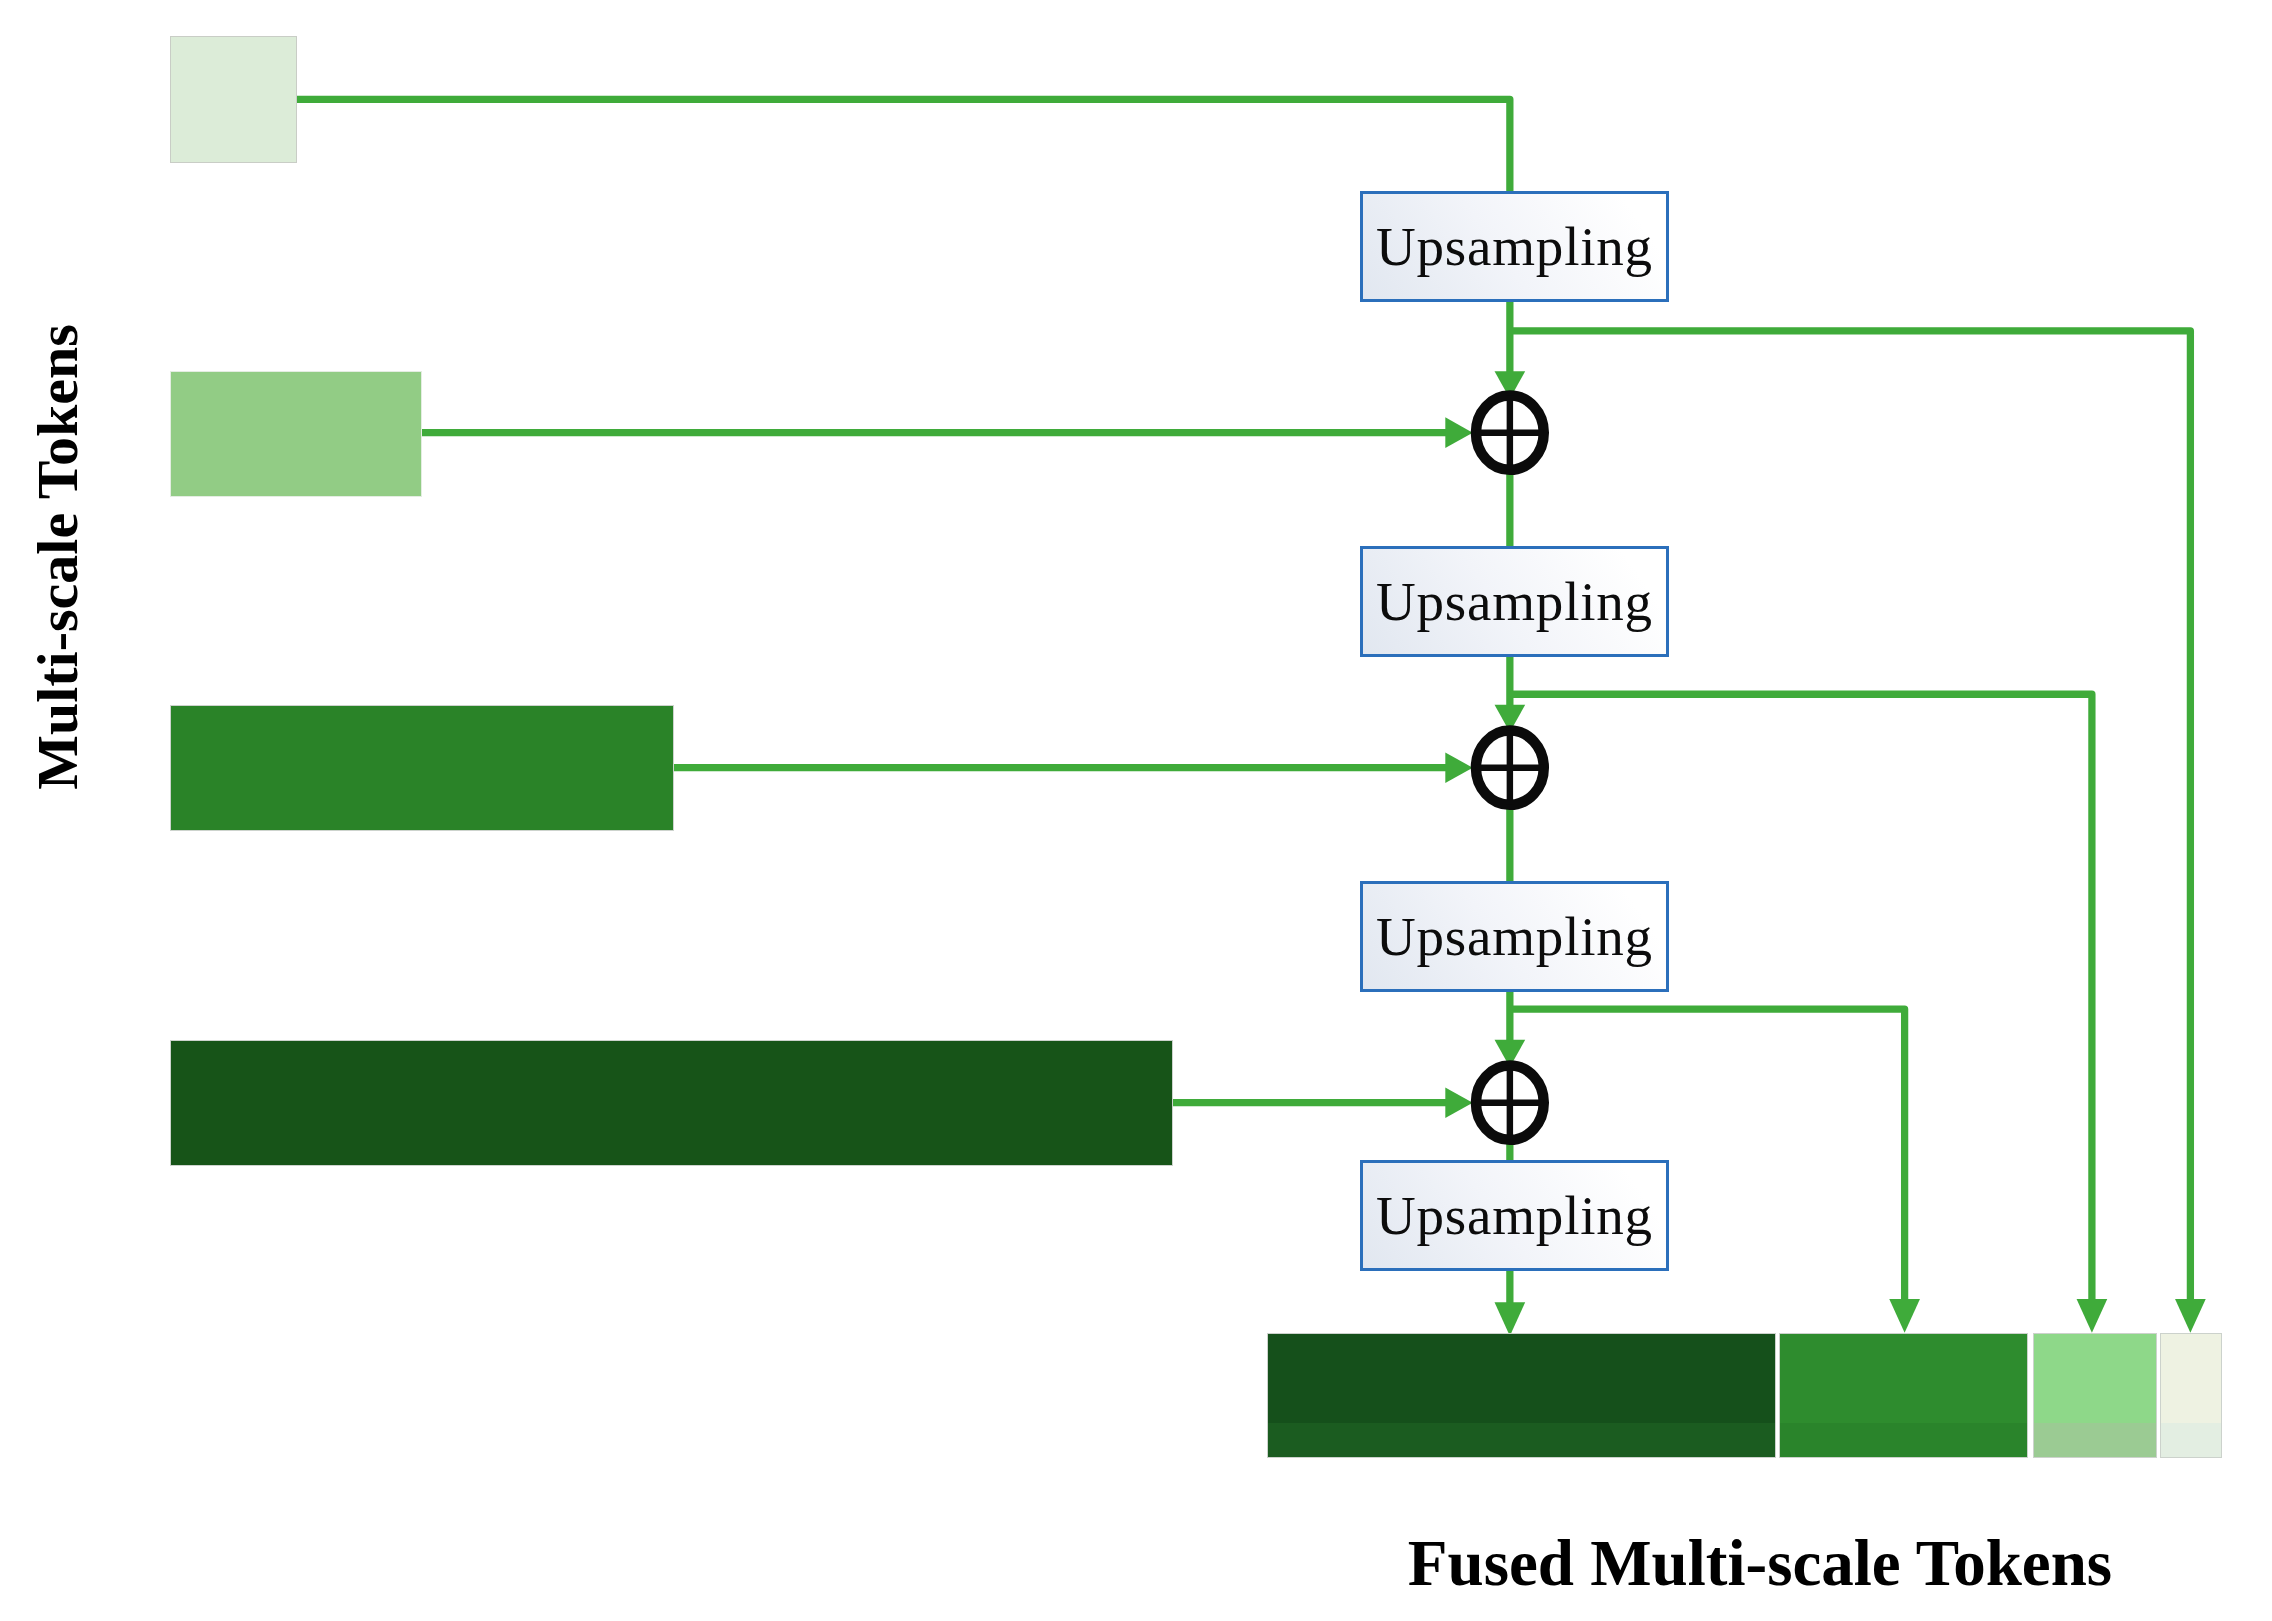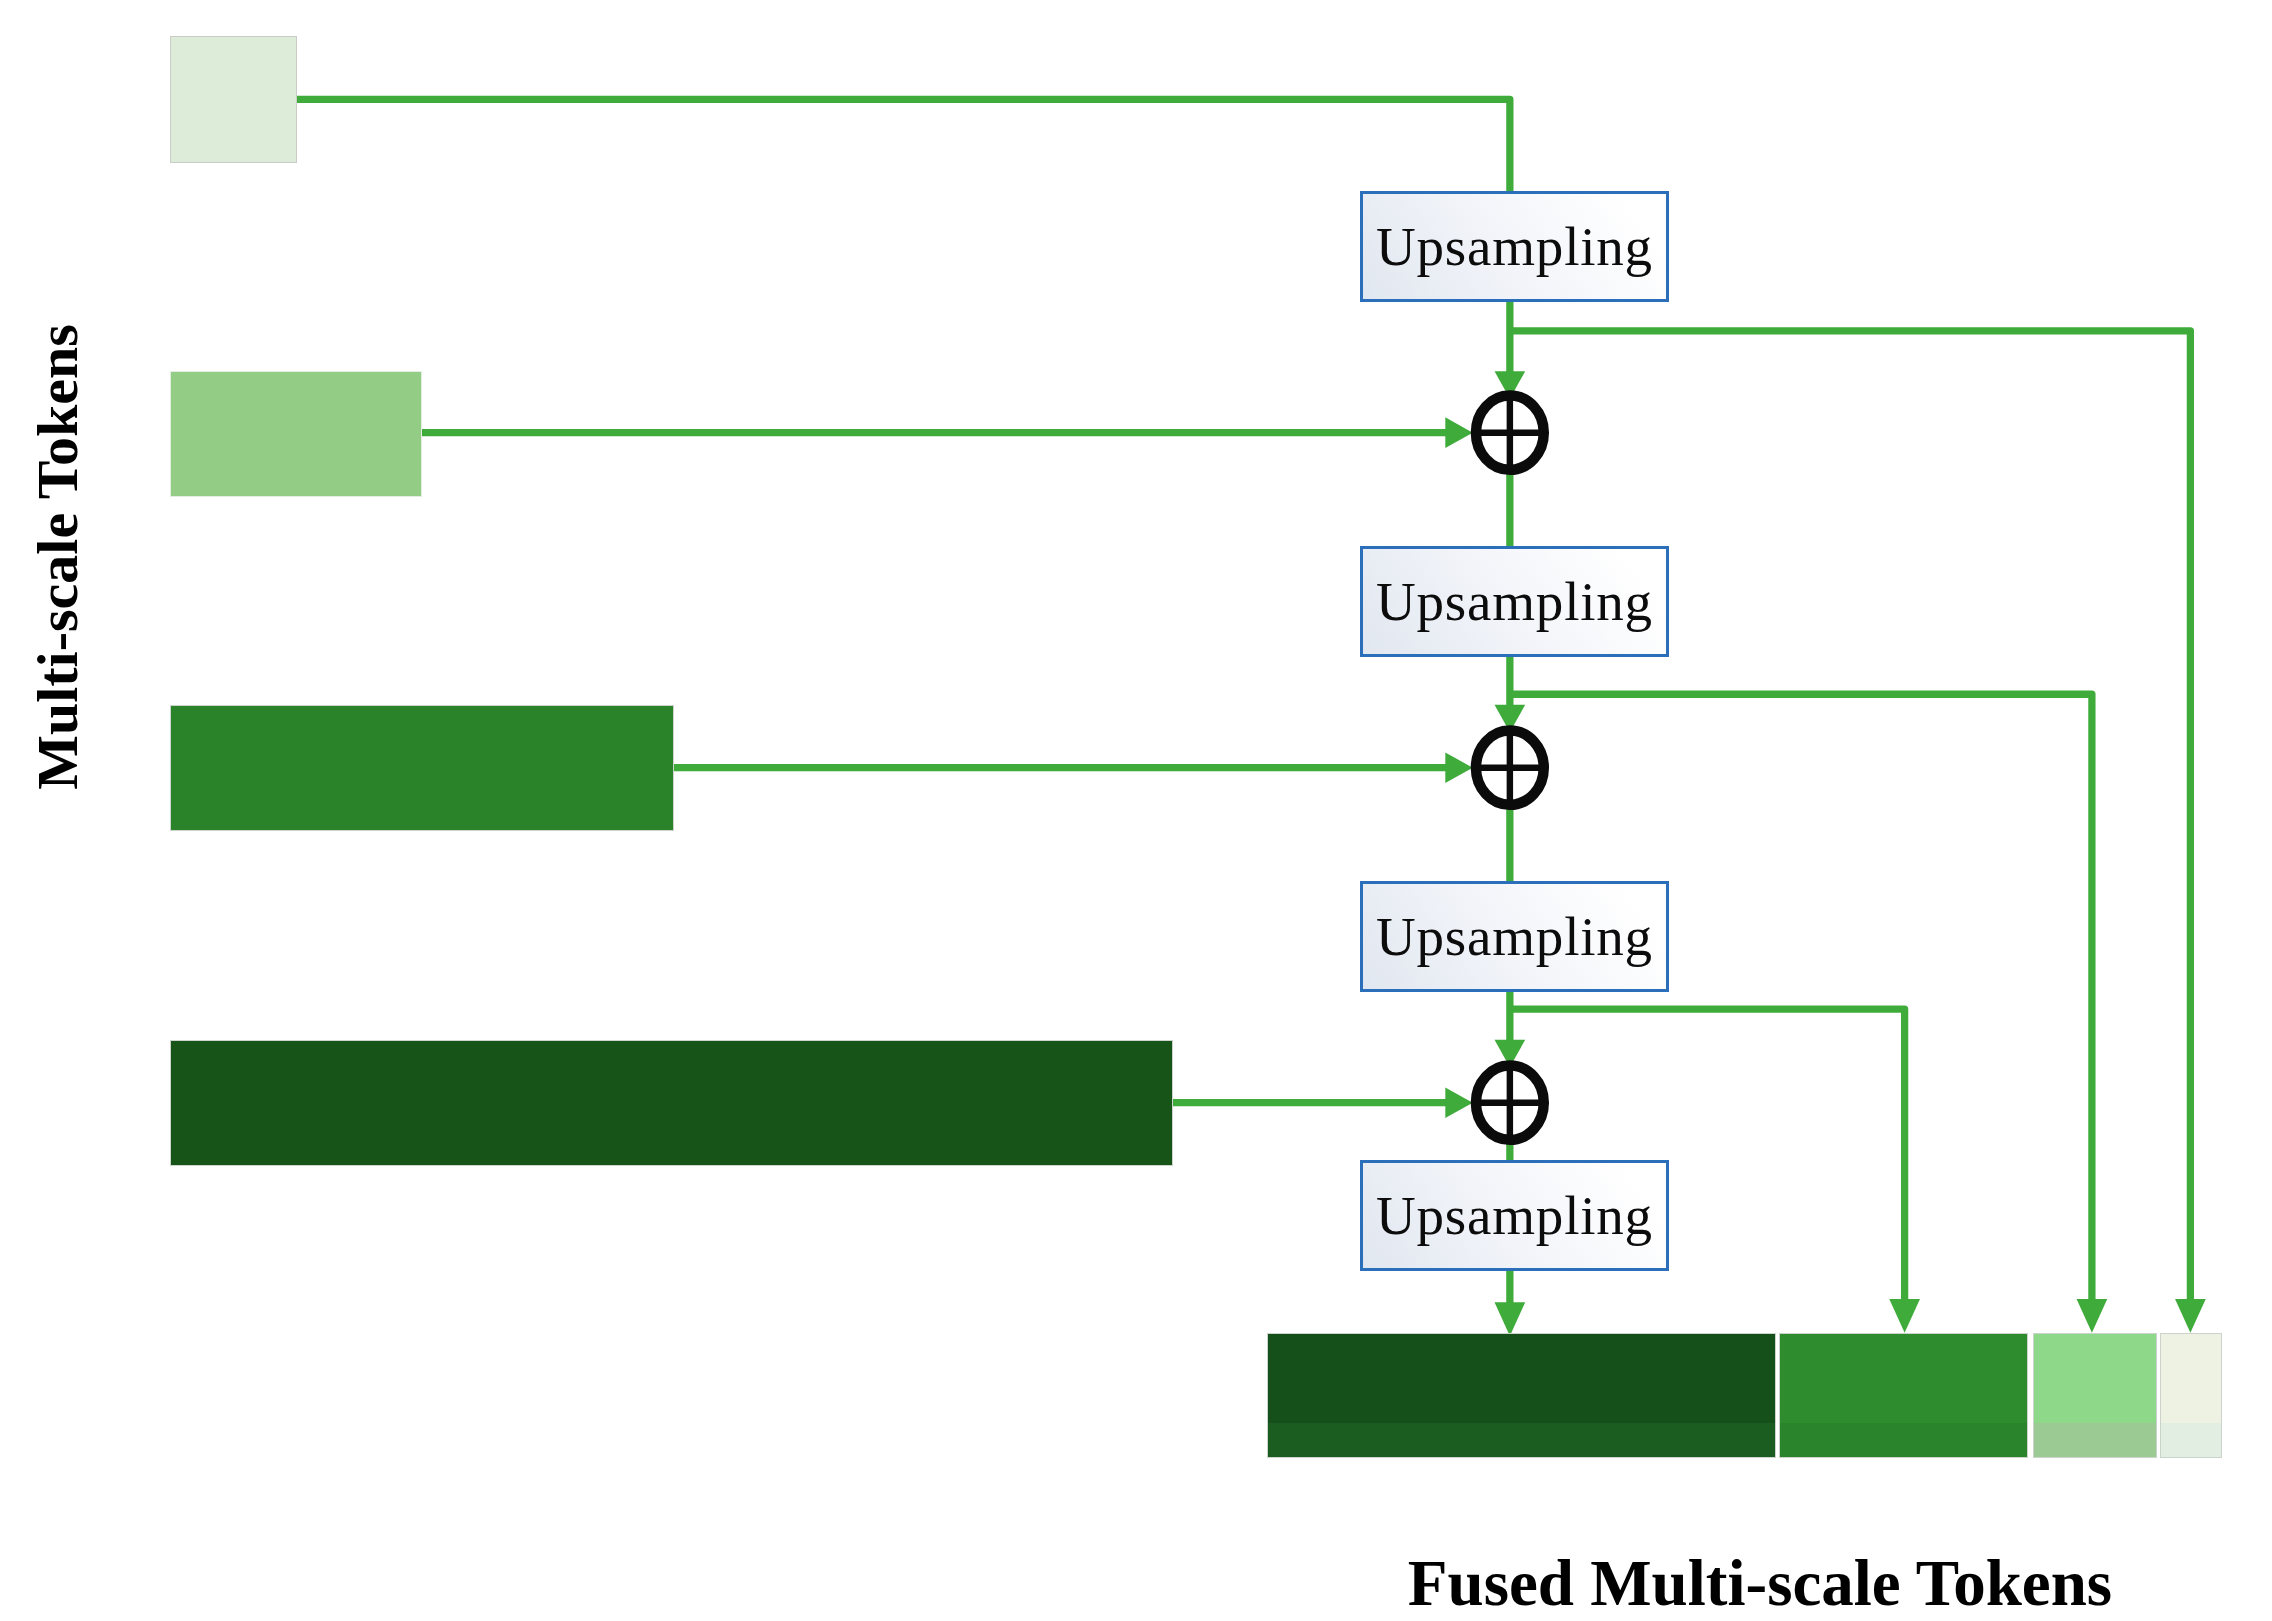--- a/index.html
+++ b/index.html
@@ -32,21 +32,21 @@
        box-sizing:border-box;border:1.6px solid #ccd2cc;}
   .seg .band{position:absolute;left:0;right:0;bottom:0;height:28%;}
   .s1{left:1267px;width:509px;} .s2{left:1779px;width:249px;}
   .s3{left:2033px;width:124px;} .s4{left:2160px;width:62px;}
 
   .label-left{position:absolute;z-index:4;left:57px;top:557px;
       transform:translate(-50%,-50%) rotate(-90deg);white-space:nowrap;
       font-weight:bold;font-size:58px;color:#000;}
   .label-bottom{position:absolute;z-index:4;left:1760px;top:1563px;
       transform:translate(-50%,-50%);white-space:nowrap;
-      font-weight:bold;font-size:65px;color:#000;margin-top:20px;}
+      font-weight:bold;font-size:65px;color:#000;}
 </style>
 </head>
 <body>
 
 <div class="canvas">
 
   <svg class="wires" width="2273" height="1621" viewBox="0 0 2815 2008">
 
     <g>
       <polyline class="wire" points="367,123 1870,123 1870,236"></polyline>

